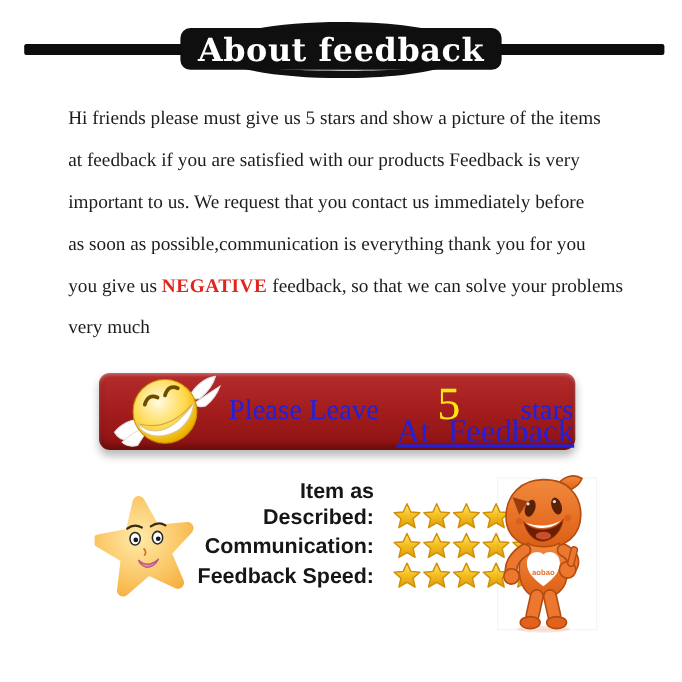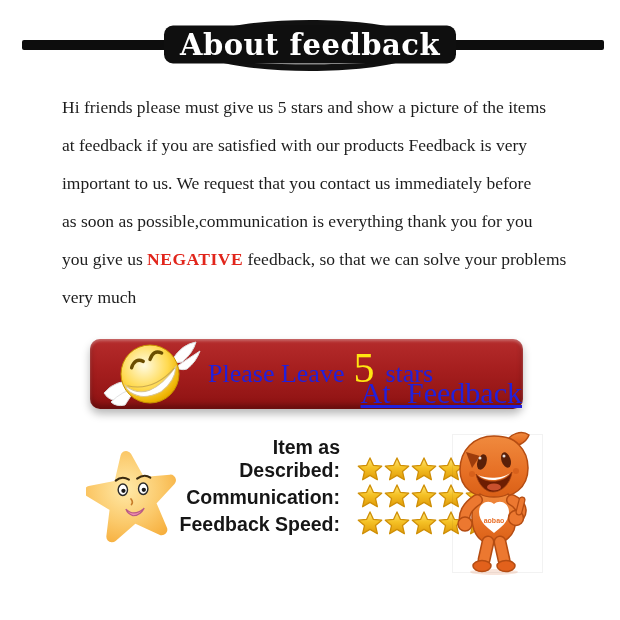--- a/index.html
+++ b/index.html
@@ -16,21 +16,21 @@
   .paragraph{position:absolute;left:62px;top:88px;width:520px;
     font-size:17.5px;color:var(--ink,#1d1d1d);line-height:38px;white-space:nowrap;}
   .neg{color:var(--negative_red,#e1251b);font-weight:bold;letter-spacing:0.5px;}
 
   
   .banner{position:absolute;left:90px;top:339px;width:433px;height:70px;border-radius:10px;
     background:linear-gradient(180deg,var(--banner_red_light,#b52c2c) 0%,var(--banner_red,#a51e1e) 45%,var(--banner_red_dark,#8d1212) 100%);
     box-shadow:0 5px 8px rgba(0,0,0,0.28), inset 0 2px 3px rgba(255,255,255,0.30), inset 0 -4px 6px rgba(0,0,0,0.30);}
   .smiley{position:absolute;left:6px;top:-3px;width:112px;height:78px;}
   .bline1{position:absolute;left:118px;top:5px;display:flex;align-items:baseline;
-    font-size:26px;color:var(--text_blue,#2120dc);}
+    font-size:26px;color:var(--text_blue,#2120dc);gap:44px;}
   .bline1 .five{font-size:42px;color:var(--number_yellow,#ffe711);margin:0 11px 0 9px;}
   .bline2{position:absolute;right:1px;top:37px;font-size:30px;color:var(--text_blue,#2120dc);
     word-spacing:9px;text-decoration:underline;}
 
   
   .ratings{position:absolute;left:178px;top:455px;}
   .rrow{display:flex;align-items:flex-end;height:27px;gap:12px;}
   .rlabel{width:162px;text-align:right;font-family:"Liberation Sans",sans-serif;
     font-weight:600;font-size:19.5px;color:#161616;}
   .rstars{display:flex;margin-left:5px;}

